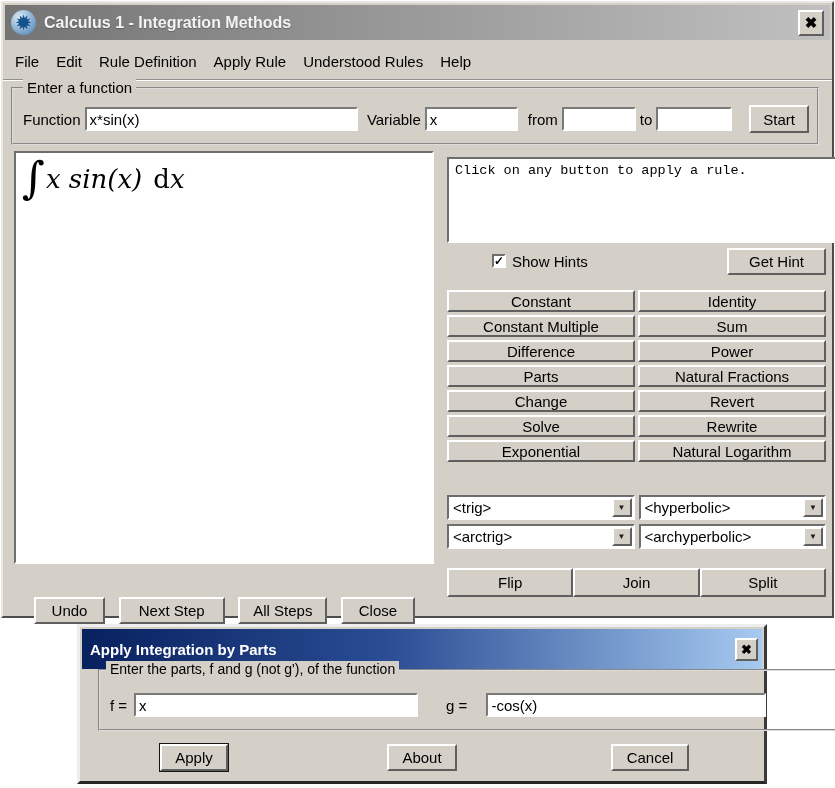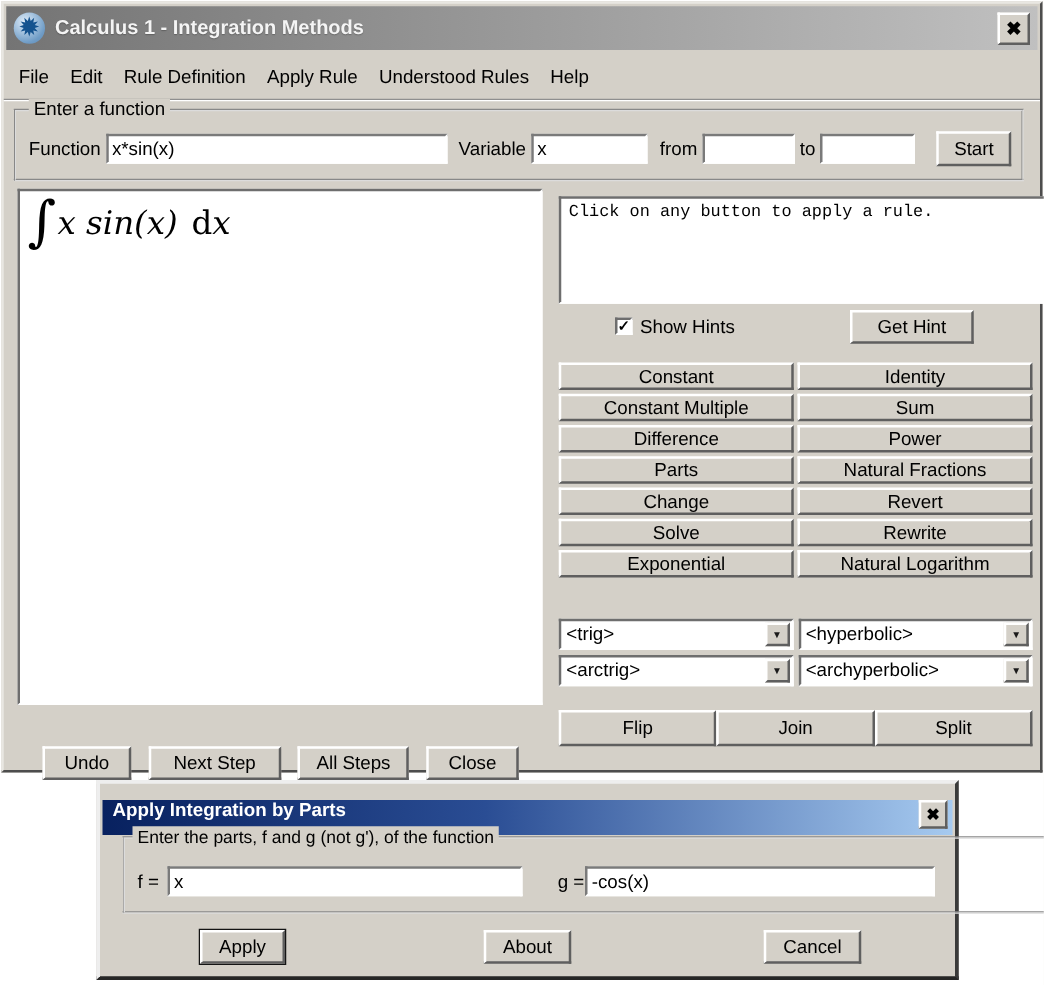--- a/index.html
+++ b/index.html
@@ -41,21 +41,21 @@
   .formula .body { font-size:26px; font-style:italic; margin:9px 2px 0 1px; }
   .formula .dee { font-size:26px; font-style:normal; margin:9px 0 0 9px; }
   .formula .var { font-size:26px; font-style:italic; margin-top:9px; }
 
   .hint-box { position:absolute; left:444px; top:154px; width:436px; height:86px;
               font:13.5px "Liberation Mono", monospace; padding:4px 6px; white-space:pre-wrap; }
   .hints-row { position:absolute; left:444px; top:243px; width:379px; height:30px; display:flex; align-items:center; }
   .checkbox { width:14px; height:14px; background:#fff; border:2px solid; border-color:#6e6e6e #fff #fff #6e6e6e;
               margin-left:45px; display:flex; align-items:center; justify-content:center; font-size:12px; font-weight:bold; line-height:1; }
   .hints-row .lbl { margin-left:6px; }
-  .get-hint { margin-left:auto; margin-right:47px; width:99px; height:27px; }
+  .get-hint { margin-left:auto; width:99px; height:27px; }
 
   .rule-grid { position:absolute; left:444px; top:287px; width:379px; display:grid; grid-template-columns:1fr 1fr; gap:3px; }
   .rule-grid .btn { height:22px; }
 
   .combo-col { position:absolute; left:444px; top:492px; width:379px; display:grid; grid-template-columns:1fr 1fr; gap:4px; }
   .combo { position:relative; height:25px; background:#fff; border:2px solid; border-color:#6e6e6e #fff #fff #6e6e6e;
            font-size:15px; display:flex; align-items:center; padding-left:4px; }
   .combo .arrow { position:absolute; right:1px; top:1px; width:20px; height:19px;
                   background:#d4d0c8; border:2px solid; border-color:#ffffff #5f5f5f #5f5f5f #ffffff;
                   display:flex; align-items:center; justify-content:center; font-size:8px; color:#1a1a1a; }
@@ -63,32 +63,32 @@
   .transform-row { position:absolute; left:444px; top:565px; width:379px; height:29px; display:flex; }
   .transform-row .btn { flex:1; height:29px; }
 
   .step-row { position:absolute; left:11px; top:573px; width:421px; height:28px; display:flex; align-items:center; justify-content:space-between; padding:0 20px;margin-top:20px; }
   .step-row .btn { height:27px; }
   .btn-undo { width:71px; } .btn-next { width:106px; } .btn-all { width:89px; } .btn-close2 { width:74px; }
 
   
   .dialog { position:absolute; left:77px; top:624px; width:690px; height:160px;
             background:#d4d0c8; border:3px solid; border-color:#eeeeee #3a3a3a #262626 #eeeeee; }
-  .dlg-titlebar { position:absolute; left:2px; top:13px; right:2px; height:28px;
+  .dlg-titlebar { position:absolute; left:2px; top:2px; right:2px; height:40px;
                   background:linear-gradient(90deg,#08215f 0%, #2a4d94 45%, #a6caf0 100%);
-                  display:flex; padding:0 4px 0 8px; }
+                  display:flex; align-items:center; padding:0 4px 0 8px; }
   .dlg-titlebar .title-text { font-size:15px; font-weight:bold; color:#ffffff; }
   .dlg-close { margin-left:auto; width:23px; height:23px; font-size:13px; font-weight:bold; }
   .dlg-group { left:18px; top:42px; width:746px; height:62px; }
   .dlg-group .legend { font-size:14px; left:6px; }
   .dlg-row { position:absolute; inset:0; display:flex; align-items:center; padding:10px 8px 0 10px; }
   .dlg-row .lbl { font-size:15px; }
   .f-input { width:284px; margin-left:7px; }
   .g-lbl { margin-left:28px; }
-  .g-input { width:280px; margin-left:1px; }
+  .g-input { width:280px; margin-left:19px; }
   .dlg-buttons { position:absolute; left:0; right:0; top:113px; height:34px; display:flex; }
   .dlg-buttons .cell { flex:1; display:flex; justify-content:center; align-items:center; }
   .btn-apply { width:68px; height:27px; }
   .btn-about { width:70px; height:27px; }
   .btn-cancel { width:78px; height:27px; }
 </style>
 </head>
 <body>
 
 <div class="main-window">

